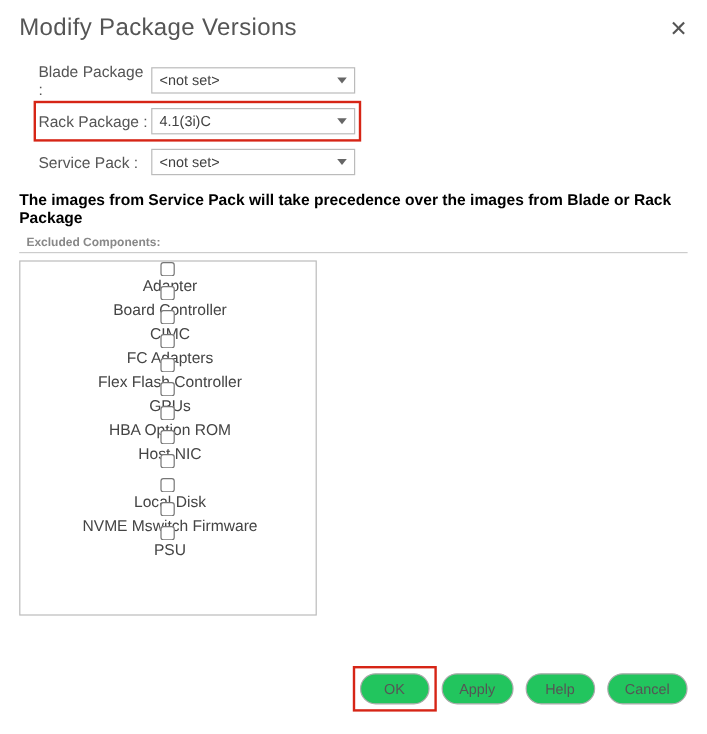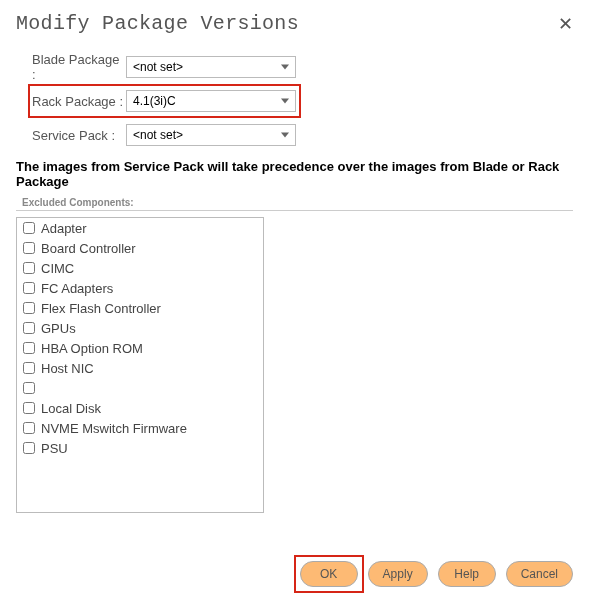--- a/index.html
+++ b/index.html
@@ -20,21 +20,20 @@
     display: flex;
     justify-content: space-between;
     align-items: center;
     margin-bottom: 18px;
   }
   .title {
     font-size: 20px;
     font-weight: 300;
     color: #555;
     letter-spacing: 0.3px;
-    font-family: Liberation Mono, monospace;
   }
   .close-icon {
     font-size: 18px;
     color: #555;
     cursor: pointer;
     line-height: 1;
   }
   .form-row {
     display: flex;
     align-items: center;
@@ -53,21 +52,21 @@
     width: 170px;
     height: 22px;
   }
   .select {
     width: 100%;
     height: 22px;
     border: 1px solid #bbb;
     background: #fff;
     padding: 0 20px 0 6px;
     font-size: 12px;
-    color: #000000;
+    color: #404040;
     display: flex;
     align-items: center;
     position: relative;
     cursor: pointer;
   }
   .select .caret {
     position: absolute;
     right: 6px;
     top: 50%;
     transform: translateY(-50%);
@@ -117,20 +116,21 @@
     overflow-x: scroll;
     height: 100%;
     width: 100%;
   }
   .list-row {
     display: flex;
     align-items: center;
     height: 20px;
     padding-left: 4px;
     white-space: nowrap;
+    flex-direction: column;
   }
   .list-row input[type=checkbox] {
     margin: 0 6px 0 2px;
     width: 12px; height: 12px;
   }
   .list-row span {
     font-size: 13px;
     color: #444;
   }
   
@@ -140,21 +140,21 @@
   .listbox::-webkit-scrollbar-button { background: #f0f0f0; height:16px; width:16px;}
   .footer {
     display: flex;
     justify-content: flex-end;
     gap: 10px;
     margin-top: 48px;
     position: relative;
   }
   .btn {
     border: 1px solid #aaa;
-    background: #fdba74;
+    background: #22c55e;
     border-radius: 14px;
     height: 26px;
     min-width: 58px;
     padding: 0 14px;
     font-size: 12px;
     color: #555;
     cursor: pointer;
     display: flex;
     align-items: center;
     justify-content: center;

